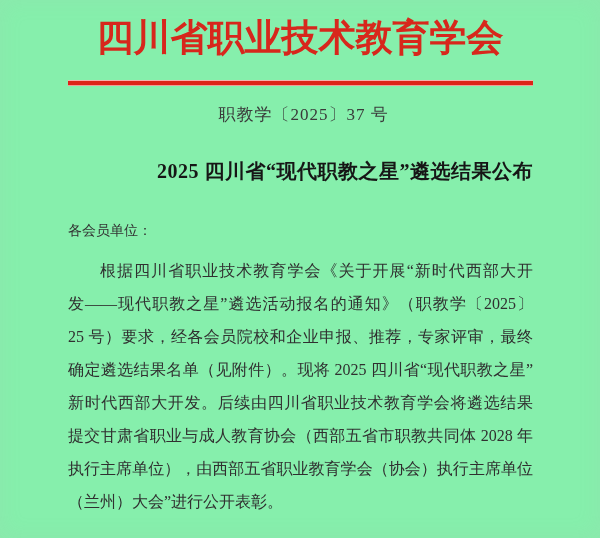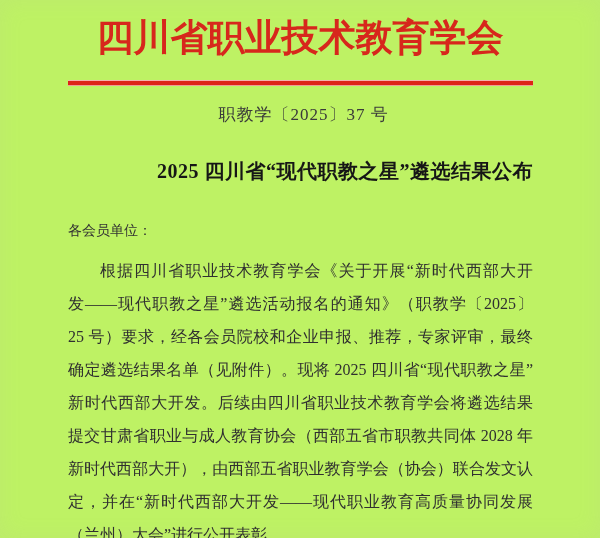--- a/index.html
+++ b/index.html
@@ -4,21 +4,21 @@
 <style>
   html, body {
     margin: 0;
     padding: 0;
     background: #fdfdfc;
   }
   .page {
     position: relative;
     width: 600px;
     height: 538px;
-    background: #bef264;
+    background: #86efac;
     overflow: hidden;
     font-family: "Liberation Serif", "DejaVu Serif", serif;
     color: #2e2e2e;
     box-shadow: inset 0 0 22px rgba(180,180,180,0.12);
   }
   .org-name {
     margin-top: 12px;
     text-align: center;
     color: #d7271c;
     font-size: 37px;
@@ -100,19 +100,18 @@
 
     <div class="salutation">各会员单位：</div>
 
     <div class="paragraph">
       <div class="line indent">根据四川省职业技术教育学会《关于开展“新时代西部大开</div>
       <div class="line">发——现代职教之星”遴选活动报名的通知》（职教学〔2025〕</div>
       <div class="line">25 号）要求，经各会员院校和企业申报、推荐，专家评审，最终</div>
       <div class="line">确定遴选结果名单（见附件）。现将 2025 四川省“现代职教之星”</div>
       <div class="line">新时代西部大开发。后续由四川省职业技术教育学会将遴选结果</div>
       <div class="line">提交甘肃省职业与成人教育协会（西部五省市职教共同体 2028 年</div>
-      <div class="line">新时代西部大开），由西部五省职业教育学会（协会）联合发文认</div>
-      <div class="line">定，并在“新时代西部大开发——现代职业教育高质量协同发展</div>
+      <div class="line">执行主席单位），由西部五省职业教育学会（协会）执行主席单位</div>
       <div class="line last">（兰州）大会”进行公开表彰。</div>
     </div>
 
   </div>
 </div>
 
 </body></html>

